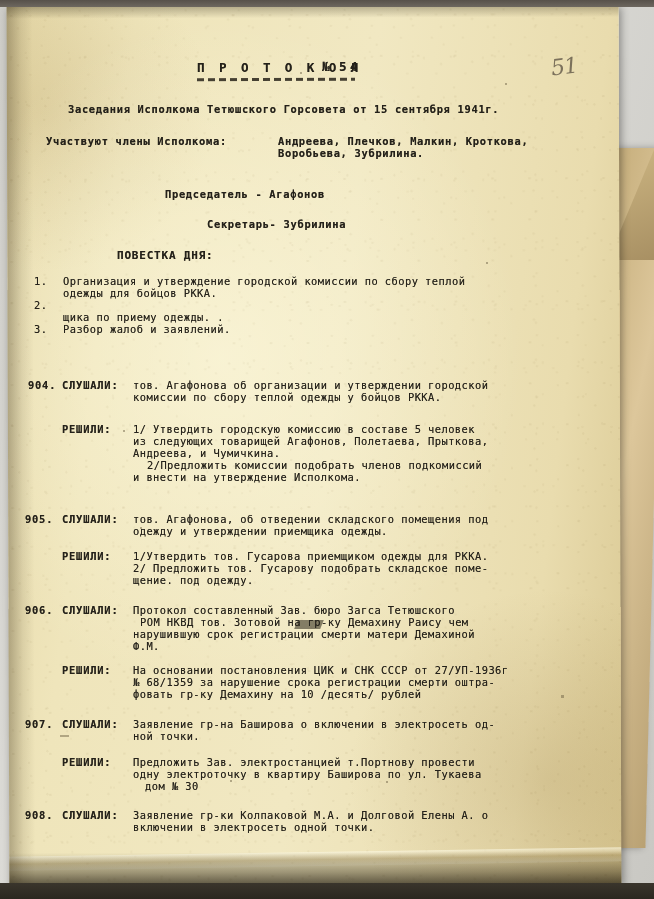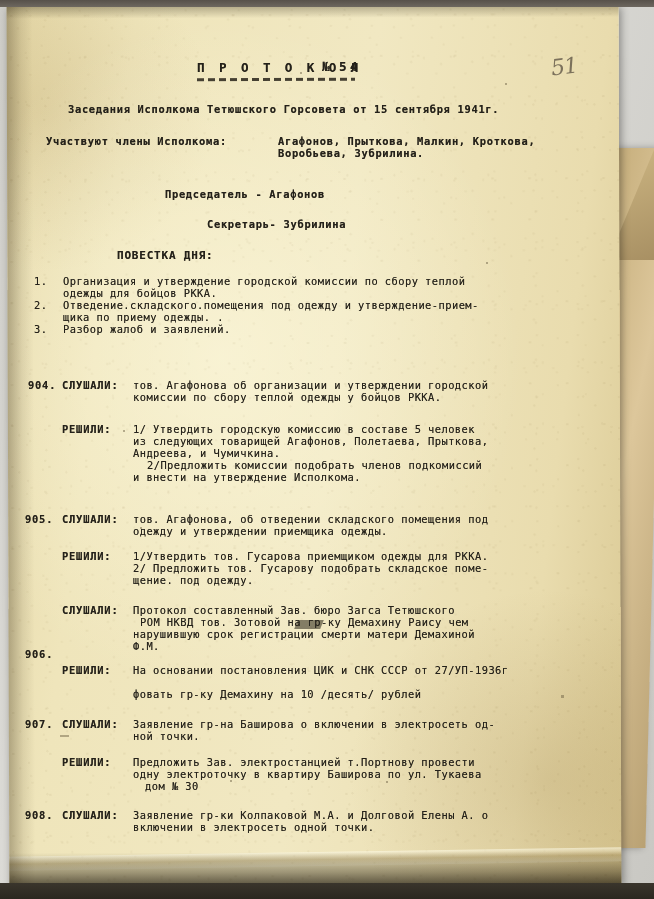--- a/index.html
+++ b/index.html
@@ -225,34 +225,33 @@
   <div class="typed">
 
     <div class="ln title" style="left:197px;top:62px;">П Р О Т О К О Л</div>
     <div class="ln title" style="left:322px;top:61px;">№</div>
     <div class="ln title" style="left:339px;top:61px;">54</div>
     <div class="title-dashes"></div>
 
     <div class="ln hdr" style="left:68px;top:104px;">Заседания Исполкома Тетюшского Горсовета от 15 сентября 1941г.</div>
 
     <div class="ln hdr" style="left:46px;top:136px;">Участвуют члены Исполкома:</div>
-    <div class="ln hdr" style="left:278px;top:136px;">Агафонов, Прыткова, Малкин, Кроткова,</div>
+    <div class="ln hdr" style="left:278px;top:136px;">Андреева, Плечков, Малкин, Кроткова,</div>
     <div class="ln hdr" style="left:278px;top:148px;">Воробьева, Зубрилина.</div>
 
     <div class="ln hdr" style="left:165px;top:189px;">Председатель - Агафонов</div>
     <div class="ln hdr" style="left:207px;top:219px;">Секретарь- Зубрилина</div>
 
     <div class="ln lbl" style="left:117px;top:250px;font-size:11px;">ПОВЕСТКА ДНЯ:</div>
 
     <div class="ln" style="left:34px;top:276px;">1.</div>
     <div class="ln" style="left:63px;top:276px;">Организация и утверждение городской комиссии по сбору теплой</div>
     <div class="ln" style="left:63px;top:288px;">одежды для бойцов РККА.</div>
 
     <div class="ln" style="left:34px;top:300px;">2.</div>
-    <div class="ln" style="left:63px;top:300px;">Отведение.складского.помещения под одежду и утверждение-прием-</div>
     <div class="ln" style="left:63px;top:312px;">щика по приему одежды. .</div>
 
     <div class="ln" style="left:34px;top:324px;">3.</div>
     <div class="ln" style="left:63px;top:324px;">Разбор жалоб и заявлений.</div>
 
     <div class="ln lbl" style="left:28px;top:380px;">904.</div>
     <div class="ln lbl" style="left:62px;top:380px;">СЛУШАЛИ:</div>
     <div class="ln" style="left:133px;top:392px;">комиссии по сбору теплой одежды у бойцов РККА.</div>
     <div class="ln" style="left:133px;top:380px;">тов. Агафонова об организации и утверждении городской</div>
 
@@ -266,29 +265,30 @@
     <div class="ln lbl" style="left:25px;top:514px;">905.</div>
     <div class="ln lbl" style="left:62px;top:514px;">СЛУШАЛИ:</div>
     <div class="ln" style="left:133px;top:514px;">тов. Агафонова, об отведении складского помещения под</div>
     <div class="ln" style="left:133px;top:526px;">одежду и утверждении приемщика одежды.</div>
 
     <div class="ln lbl" style="left:62px;top:551px;">РЕШИЛИ:</div>
     <div class="ln" style="left:133px;top:551px;">1/Утвердить тов. Гусарова приемщиком одежды для РККА.</div>
     <div class="ln" style="left:133px;top:563px;">2/ Предложить тов. Гусарову подобрать складское поме-</div>
     <div class="ln" style="left:133px;top:575px;">щение. под одежду.</div>
 
-    <div class="ln lbl" style="left:25px;top:605px;margin-top:44px;">906.</div>
+    <div class="ln lbl" style="left:25px;top:605px;">906.</div>
     <div class="ln lbl" style="left:62px;top:605px;">СЛУШАЛИ:</div>
     <div class="ln" style="left:133px;top:605px;">Протокол составленный Зав. бюро Загса Тетюшского</div>
     <div class="ln" style="left:140px;top:617px;">РОМ НКВД тов. Зотовой на гр-ку Демахину Раису чем</div>
     <div class="ln" style="left:133px;top:629px;">нарушившую срок регистрации смерти матери Демахиной</div>
     <div class="ln" style="left:133px;top:641px;">Ф.М.</div>
 
     <div class="ln lbl" style="left:62px;top:665px;">РЕШИЛИ:</div>
     <div class="ln" style="left:133px;top:665px;">На основании постановления ЦИК и СНК СССР от 27/УП-1936г</div>
+    <div class="ln" style="left:133px;top:677px;">№ 68/1359 за нарушение срока регистрации смерти оштра-</div>
     <div class="ln" style="left:133px;top:689px;">фовать гр-ку Демахину на 10 /десять/ рублей</div>
 
     <div class="ln lbl" style="left:25px;top:719px;">907.</div>
     <div class="ln lbl" style="left:62px;top:719px;">СЛУШАЛИ:</div>
     <div class="ln" style="left:133px;top:719px;">Заявление гр-на Баширова о включении в электросеть од-</div>
     <div class="ln" style="left:133px;top:731px;">ной точки.</div>
 
     <div class="ln lbl" style="left:62px;top:757px;">РЕШИЛИ:</div>
     <div class="ln" style="left:133px;top:757px;">Предложить Зав. электростанцией т.Портнову провести</div>
     <div class="ln" style="left:133px;top:769px;">одну электроточку в квартиру Баширова по ул. Тукаева</div>

